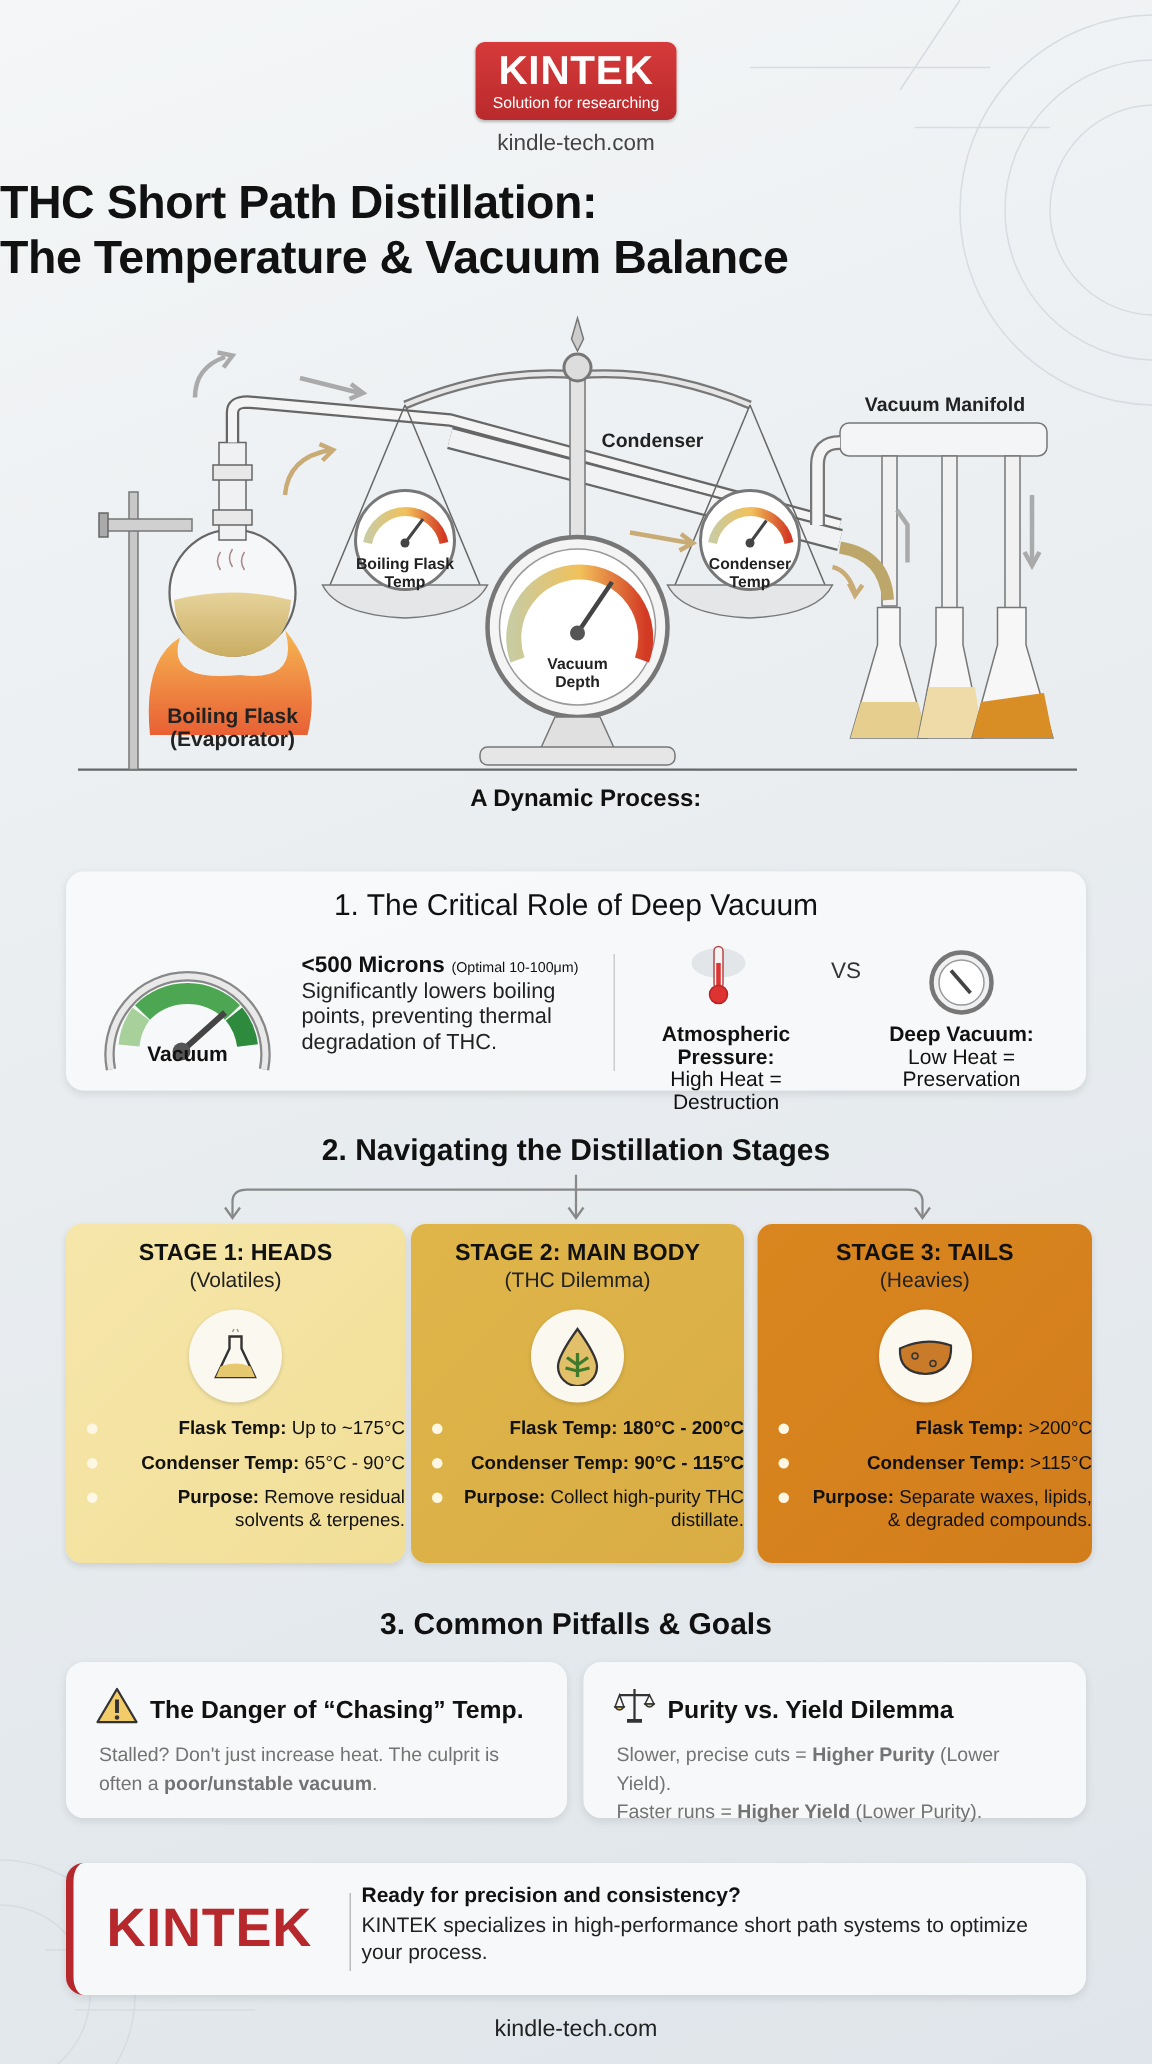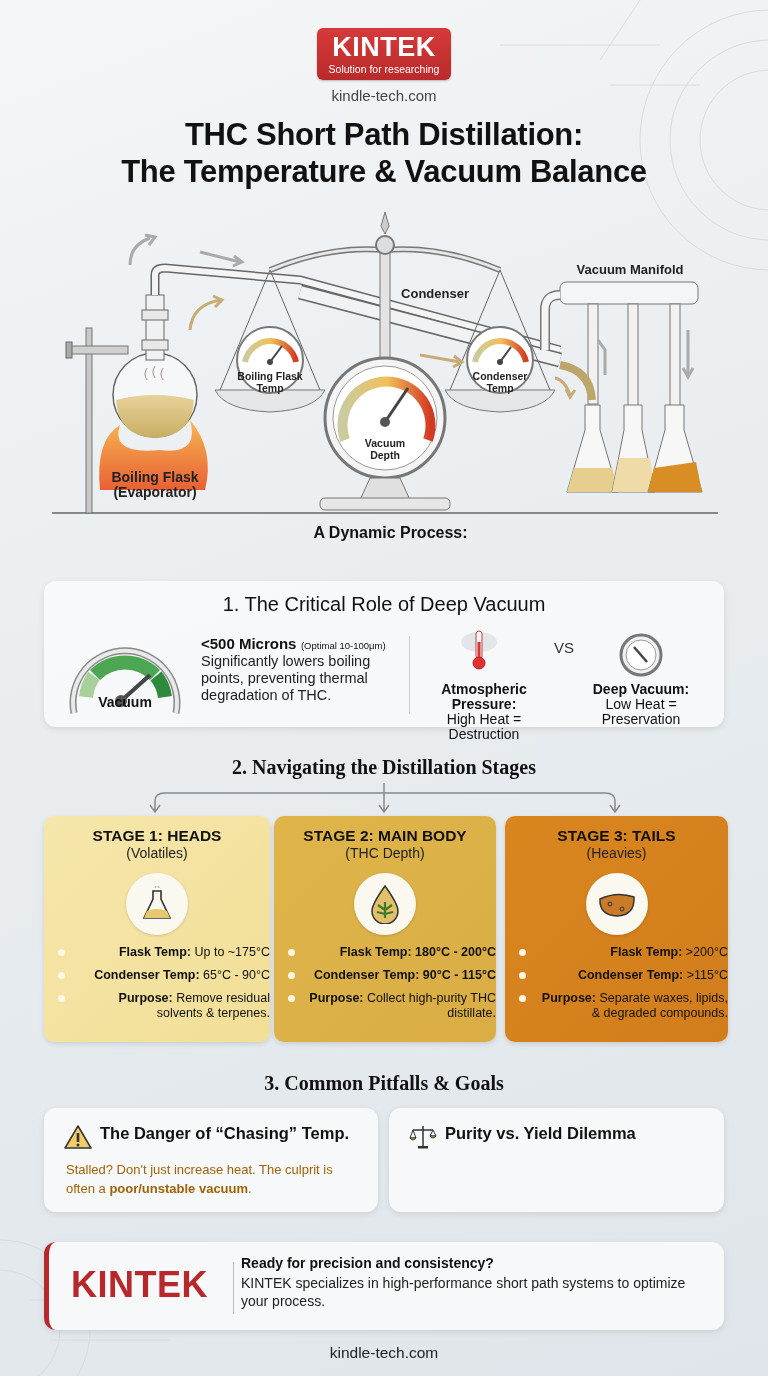--- a/index.html
+++ b/index.html
@@ -15,21 +15,21 @@
 
   
   .logo-box {
     position: absolute; left: 317px; top: 28px; width: 134px; height: 52px;
     background: linear-gradient(#d63a3a, #b92a2c); border-radius: 6px;
     color: #fff; text-align: center; box-shadow: 0 1px 2px rgba(0,0,0,.25);
   }
   .logo-box .brand { font-size: 27px; font-weight: 700; letter-spacing: 0.5px; line-height: 32px; margin-top: 3px; }
   .logo-box .tag { font-size: 10.5px; line-height: 13px; }
   .site-top { position: absolute; left: 0; width: 768px; top: 87px; text-align: center; font-size: 15px; color: #444; }
-  .title { position: absolute; left: 0; width: 768px; top: 116px; text-align: center; font-size: 31px; font-weight: 700; line-height: 37px; color: #111; letter-spacing: -0.3px; }
+  .title { position: absolute; left: 0; width: 768px; top: 116px; text-align: left; font-size: 31px; font-weight: 700; line-height: 37px; color: #111; letter-spacing: -0.3px; }
 
   
   .hero { position: absolute; left: 0; top: 200px; width: 768px; height: 320px; }
   .hero-label { position: absolute; font-size: 13px; font-weight: 700; color: #222; text-align: center; line-height: 15px; }
 
   .dyn { position: absolute; left: 0; width: 768px; top: 523px; text-align: center; }
   .dyn .h { font-size: 16px; font-weight: 700; line-height: 20px; margin-left: 13px; }
   .dyn .s { font-size: 15.5px; line-height: 20px; color: #222; }
 
   
@@ -42,21 +42,21 @@
   .card1 .gauge { position: absolute; left: 22px; top: 50px; width: 118px; height: 86px; }
   .card1 .microns { position: absolute; left: 157px; top: 54px; width: 210px; }
   .microns .big { font-size: 15px; font-weight: 700; }
   .microns .small { font-size: 9.5px; }
   .microns .desc { font-size: 14.5px; line-height: 17px; color: #222; }
   .card1 .divider { position: absolute; left: 365px; top: 55px; width: 1px; height: 78px; background: #ccc; }
   .cmp { position: absolute; text-align: center; font-size: 14px; line-height: 15px; }
   .cmp b { display: block; }
 
   
-  .sec-title { position: absolute; left: 0; width: 768px; text-align: center; font-size: 20px; font-weight: 700; font-family: Liberation Serif, serif; }
+  .sec-title { position: absolute; left: 0; width: 768px; text-align: center; font-size: 20px; font-weight: 700; }
   .stage {
     position: absolute; top: 816px; height: 226px; border-radius: 10px; text-align: center;
     box-shadow: 0 2px 5px rgba(0,0,0,0.12);
   }
   .stage .st { font-size: 15.5px; font-weight: 700; margin-top: 11px; line-height: 18px; }
   .stage .sub { font-size: 14px; line-height: 17px; color: #222; }
   .stage .ic {
     width: 62px; height: 62px; border-radius: 50%; background: #fbf8ef; margin: 11px auto 0;
     box-shadow: 0 1px 3px rgba(0,0,0,.15); display: flex; align-items: center; justify-content: center;
   }
@@ -65,22 +65,22 @@
   .stage li::before { content: ""; position: absolute; left: 0; top: 4px; width: 7px; height: 7px; border-radius: 50%; background: #fdf7e3; }
   .stage li b { font-weight: 700; }
   .s1 { left: 44px; width: 226px; background: linear-gradient(135deg, #f6e6aa, #f1df97); }
   .s2 { left: 274px; width: 222px; background: linear-gradient(135deg, #dfb54a, #d9ad44); }
   .s3 { left: 505px; width: 223px; background: linear-gradient(135deg, #d9861f, #d27d1c); }
 
   
   .pit { top: 1108px; height: 104px; }
   .pit1 { left: 44px; width: 334px; }
   .pit2 { left: 389px; width: 335px; }
-  .pit .ph { position: absolute; left: 20px; top: 16px; display: flex; align-items: flex-start; gap: 8px; font-size: 16.5px; font-weight: 700; }
-  .pit .pb { position: absolute; left: 22px; top: 52px; right: 23px; font-size: 13px; line-height: 19px; color: #a16207; }
+  .pit .ph { position: absolute; left: 20px; top: 16px; display: flex; align-items: flex-end; gap: 8px; font-size: 16.5px; font-weight: 700; }
+  .pit .pb { position: absolute; left: 22px; top: 52px; right: 23px; font-size: 13px; line-height: 19px; color: #737373; }
 
   
   .cta { left: 44px; top: 1242px; width: 680px; height: 88px; border-left: 5px solid #b7282c; border-radius: 12px; }
   .cta .cb { position: absolute; left: 22px; top: 22px; font-size: 36px; font-weight: 700; color: #b7282c; letter-spacing: 0.5px; }
   .cta .cdiv { position: absolute; left: 184px; top: 20px; width: 1px; height: 52px; background: #bbb; }
   .cta .ch { position: absolute; left: 192px; top: 13px; font-size: 14px; font-weight: 700; color: #111; }
   .cta .cd { position: absolute; left: 192px; top: 32px; width: 470px; font-size: 14px; line-height: 18px; color: #222; }
   .site-bottom { position: absolute; left: 0; width: 768px; top: 1344px; text-align: center; font-size: 15.5px; color: #222; }
 </style>
 </head>
@@ -295,21 +295,21 @@
   </div>
   <ul>
     <li><b>Flask Temp:</b><span> Up to ~175°C</span></li>
     <li><b>Condenser Temp:</b><span> 65°C - 90°C</span></li>
     <li><b>Purpose:</b><span> Remove residual solvents &amp; terpenes.</span></li>
   </ul>
 </div>
 
 <div class="stage s2">
   <div class="st">STAGE 2: MAIN BODY</div>
-  <div class="sub">(THC Depth)</div>
+  <div class="sub">(THC Dilemma)</div>
   <div class="ic">
     <svg width="34" height="40" viewBox="0 0 34 40">
         <path d="M17 2 Q30 20 30 27 A13 13 0 0 1 4 27 Q4 20 17 2 Z" fill="#e2c06a" stroke="#333" stroke-width="1.5"></path>
         <path d="M17 18 L17 34 M17 26 L10 21 M17 26 L24 21 M17 30 L9 28 M17 30 L25 28" stroke="#3f7a2c" stroke-width="2.2"></path>
       </svg>
   </div>
   <ul>
     <li><b>Flask Temp: 180°C - 200°C</b><span></span></li>
     <li><b>Condenser Temp: 90°C - 115°C</b><span></span></li>
     <li><b>Purpose:</b><span> Collect high-purity THC distillate.</span></li>
@@ -351,20 +351,24 @@
   <div class="ph">
     <svg width="28" height="26" viewBox="0 0 28 26">
         <line x1="14" y1="2" x2="14" y2="22" stroke="#333" stroke-width="1.5"></line>
         <line x1="4" y1="6" x2="24" y2="6" stroke="#333" stroke-width="1.5"></line>
         <path d="M1 14 L4 6 L7 14 Z M21 12 L24 6 L27 12 Z" fill="none" stroke="#333"></path>
         <path d="M1 14 Q4 18 7 14 Z M21 12 Q24 16 27 12 Z" fill="#e2c06a" stroke="#333"></path>
         <rect x="9" y="22" width="10" height="2.5" fill="#333"></rect>
       </svg>
     <span>Purity vs. Yield Dilemma</span>
   </div>
+  <div class="pb">
+    <div><span>Slower, precise cuts = </span><b>Higher Purity</b><span> (Lower Yield).</span></div>
+    <div><span>Faster runs = </span><b>Higher Yield</b><span> (Lower Purity).</span></div>
+  </div>
 </div>
 
 <div class="card cta">
   <div class="cb">KINTEK</div>
   <div class="cdiv"></div>
   <div class="ch">Ready for precision and consistency?</div>
   <div class="cd">KINTEK specializes in high-performance short path systems to optimize your process.</div>
 </div>
 
 <div class="site-bottom">kindle-tech.com</div>

